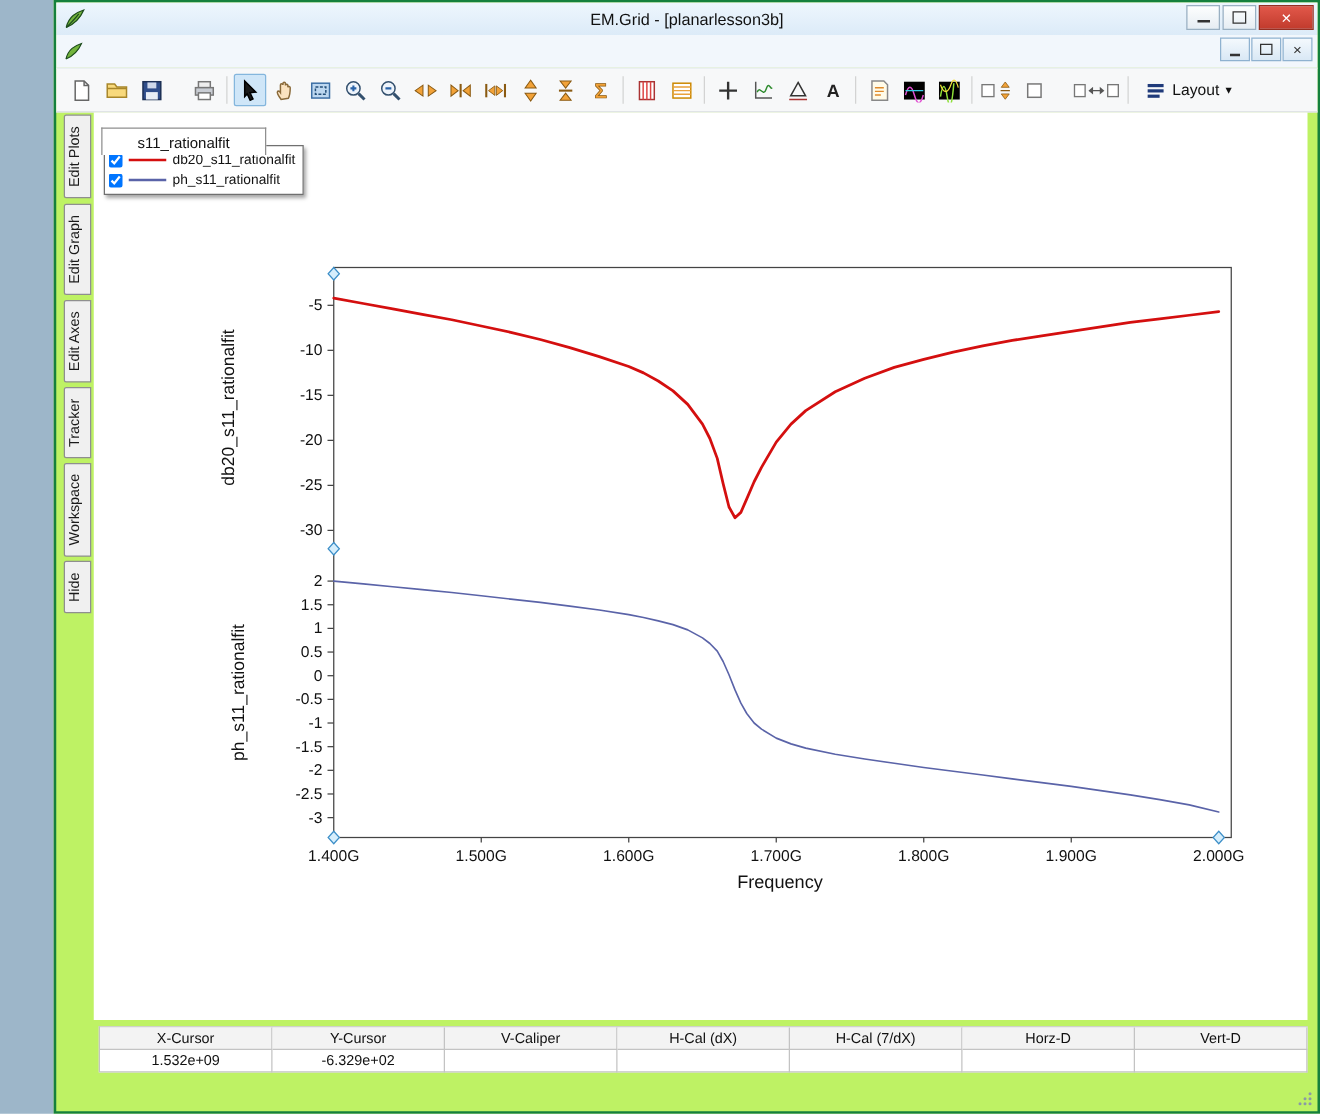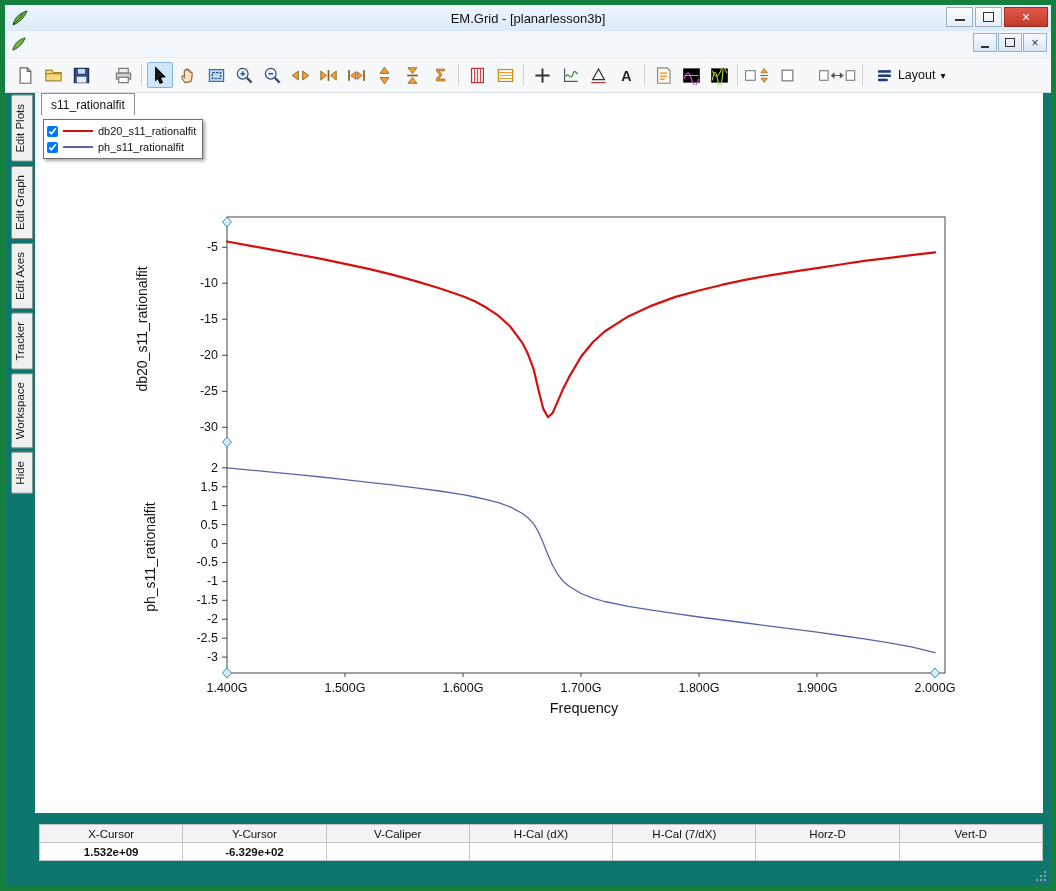--- a/index.html
+++ b/index.html
@@ -1,18 +1,18 @@
 <!DOCTYPE html>
 <html><head>
 <meta charset="utf-8">
 <style>
   html,body{margin:0;padding:0;}
   body{width:1056px;height:891px;position:relative;overflow:hidden;
        font-family:"Liberation Sans",sans-serif;background:#9db6c9;}
-  .window{position:absolute;inset:0;border:5px solid #15803d;background:#0f766e;box-sizing:border-box;}
+  .window{position:absolute;inset:0;border:2px solid #15803d;background:#bef264;box-sizing:border-box;margin-left:43px;}
 
   
   .titlebar{position:absolute;left:0;right:0;top:0;height:26px;
             background:linear-gradient(#eef6fd,#dcebf8);display:flex;align-items:center;}
   .app-logo{margin-left:6px;width:18px;height:18px;z-index:2;}
   .title{position:absolute;left:0;right:0;text-align:center;font-size:13px;color:#111;}
   .caption{position:absolute;right:3px;top:2px;display:flex;gap:2px;z-index:2;}
   .cap-btn{width:27px;height:20px;border:1px solid #9ab0c2;background:linear-gradient(#fdfefe,#e6edf3);
            display:flex;align-items:center;justify-content:center;font-size:13px;color:#222;box-sizing:border-box;}
   .cap-close{width:44px;background:linear-gradient(#e2584a,#c13b2d);border-color:#952f22;color:#fff;font-size:14px;}
@@ -46,37 +46,37 @@
   .layout-btn svg{width:16px;height:16px;}
 
   
   .sidebar{position:absolute;left:6px;top:90px;width:23px;display:flex;flex-direction:column;gap:4px;}
   .side-tab{writing-mode:vertical-rl;transform:rotate(180deg);background:#f0f0f0;
             border:1px solid #8f8f8f;border-radius:0 2px 2px 0;padding:8px 2px;font-size:11.5px;
             color:#1a1a1a;text-align:center;box-sizing:border-box;width:22px;}
 
   
   .main{position:absolute;left:30px;top:88px;right:8px;bottom:73px;background:#fff;}
-  .doc-tab{position:absolute;left:6px;top:0;padding:4px 9px 3px;font-size:12px;background:#fff;
+  .doc-tab{position:absolute;left:6px;top:12px;padding:4px 28px 3px;font-size:12px;background:#fff;
            border:1px solid #8f8f8f;border-bottom:none;color:#111;z-index:3;}
   .legend{position:absolute;left:8px;top:26px;background:#fff;border:1px solid #707070;
           box-shadow:2px 2px 3px rgba(0,0,0,.35);padding:3px 6px 3px 3px;z-index:2;}
   .leg-row{display:flex;align-items:center;gap:5px;height:16px;}
   .leg-row input{width:11px;height:11px;margin:0;}
   .leg-line{width:30px;height:0;border-top:2px solid #000;}
   .leg-label{font-size:11px;color:#111;white-space:nowrap;}
   #chart{position:absolute;left:0;top:0;}
   #chart text{font-family:"Liberation Sans",sans-serif;}
 
   
   .statusbar{position:absolute;left:34px;right:8px;top:819px;display:grid;
              grid-template-columns:repeat(7,1fr);grid-auto-rows:18px;
              border-top:1px solid #c3c3c3;border-left:1px solid #c3c3c3;background:#fff;}
   .st-cell{border-right:1px solid #c3c3c3;border-bottom:1px solid #c3c3c3;display:flex;
-           align-items:center;justify-content:center;font-size:11.5px;color:#111;overflow:hidden;font-weight:bold;}
+           align-items:center;justify-content:center;font-size:11.5px;color:#111;overflow:hidden;}
   .st-head{font-weight:normal;background:#f3f3f3;}
 
   .grip{position:absolute;right:3px;bottom:3px;width:14px;height:14px;}
 </style>
 </head>
 <body>
 
 <div class="window">
 
   <div class="titlebar">

